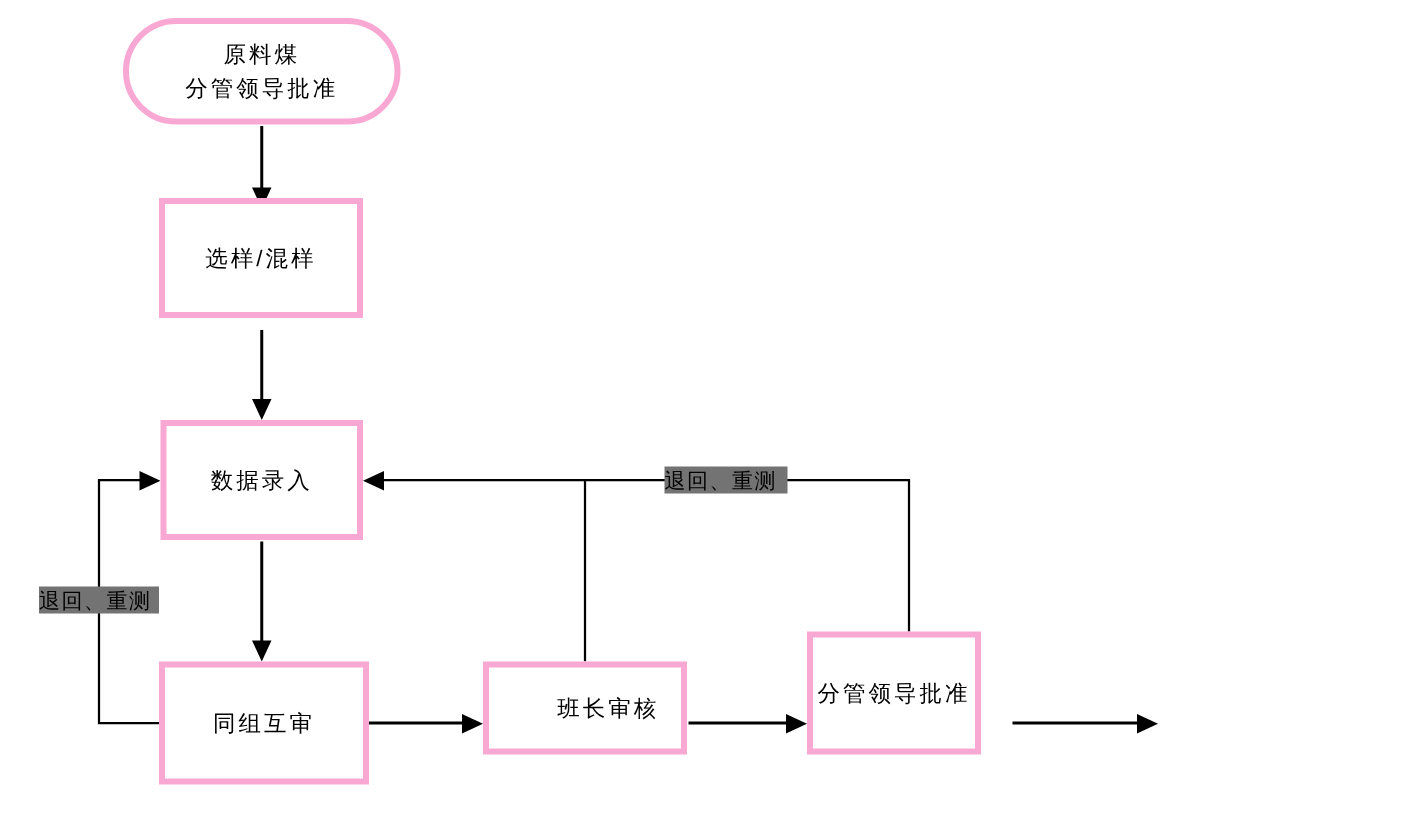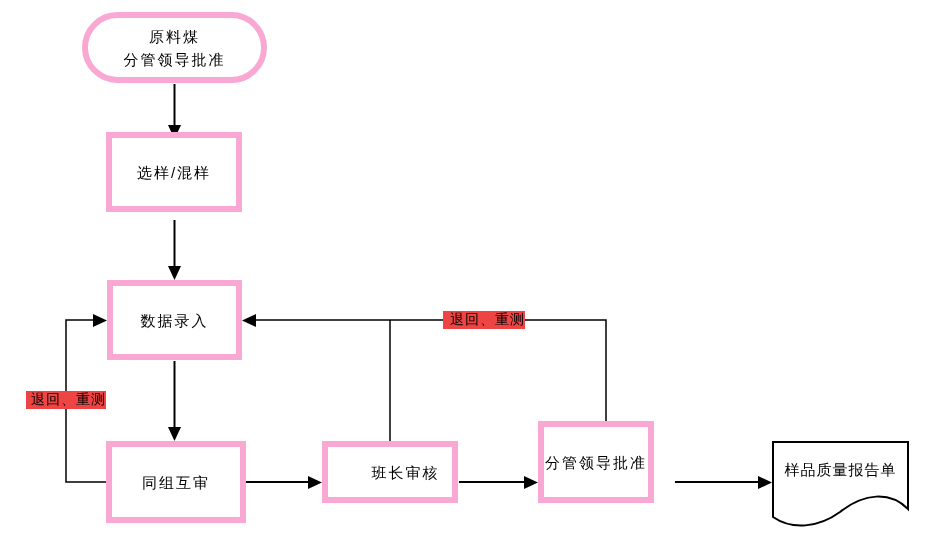--- a/index.html
+++ b/index.html
@@ -19,21 +19,21 @@
   .wires {
     position: absolute;
     left: 0; top: 0;
     width: 942px;
     height: 543px;
   }
   .node {
     position: absolute;
     box-sizing: border-box;
     background: #ffffff;
-    border: 6px solid #f9a8d4;
+    border: 4px solid #f9a8d4;
     display: flex;
     flex-direction: column;
     align-items: center;
     justify-content: center;
     font-size: 15px;
     letter-spacing: 2px;
     text-align: center;
     line-height: 23px;
   }
   .node-terminator {
@@ -58,27 +58,26 @@
     position: absolute;
     left: 0; top: 18px;
     width: 137px;
     text-align: center;
     font-size: 15px;
     letter-spacing: 1px;
     line-height: 22px;
   }
   .edge-label {
     position: absolute;
-    background: #ef4444;
+    background: #737373;
     font-size: 14px;
     letter-spacing: 1px;
     line-height: 18px;
-    text-align: right;
+    text-align: left;
     white-space: nowrap;
-    font-family: Liberation Serif, serif;
   }
   .edge-label-right { left: 443px; top: 311px; width: 82px; }
   .edge-label-left  { left: 26px;  top: 391px; width: 80px; }
 </style>
 </head>
 <body>
 
 <div class="canvas">
 
   <svg class="wires" viewBox="0 0 942 543" xmlns="http://www.w3.org/2000/svg">
@@ -127,23 +126,17 @@
   </div>
 
   <div class="node node-step4">
     <span>班长审核</span>
   </div>
 
   <div class="node node-step5">
     <span>分管领导批准</span>
   </div>
 
-  <div class="node-document">
-    <svg width="137" height="92" viewBox="0 0 137 92" xmlns="http://www.w3.org/2000/svg">
-      <path d="M1 1 H136 V68 C118 50 92 52 68 71 C46 87 20 89 1 76 Z" fill="#ffffff" stroke="#000000" stroke-width="2"></path>
-    </svg>
-    <div class="doc-label">样品质量报告单</div>
-  </div>
 
   <div class="edge-label edge-label-right">退回、重测</div>
   <div class="edge-label edge-label-left">退回、重测</div>
 
 </div>
 
 </body></html>

